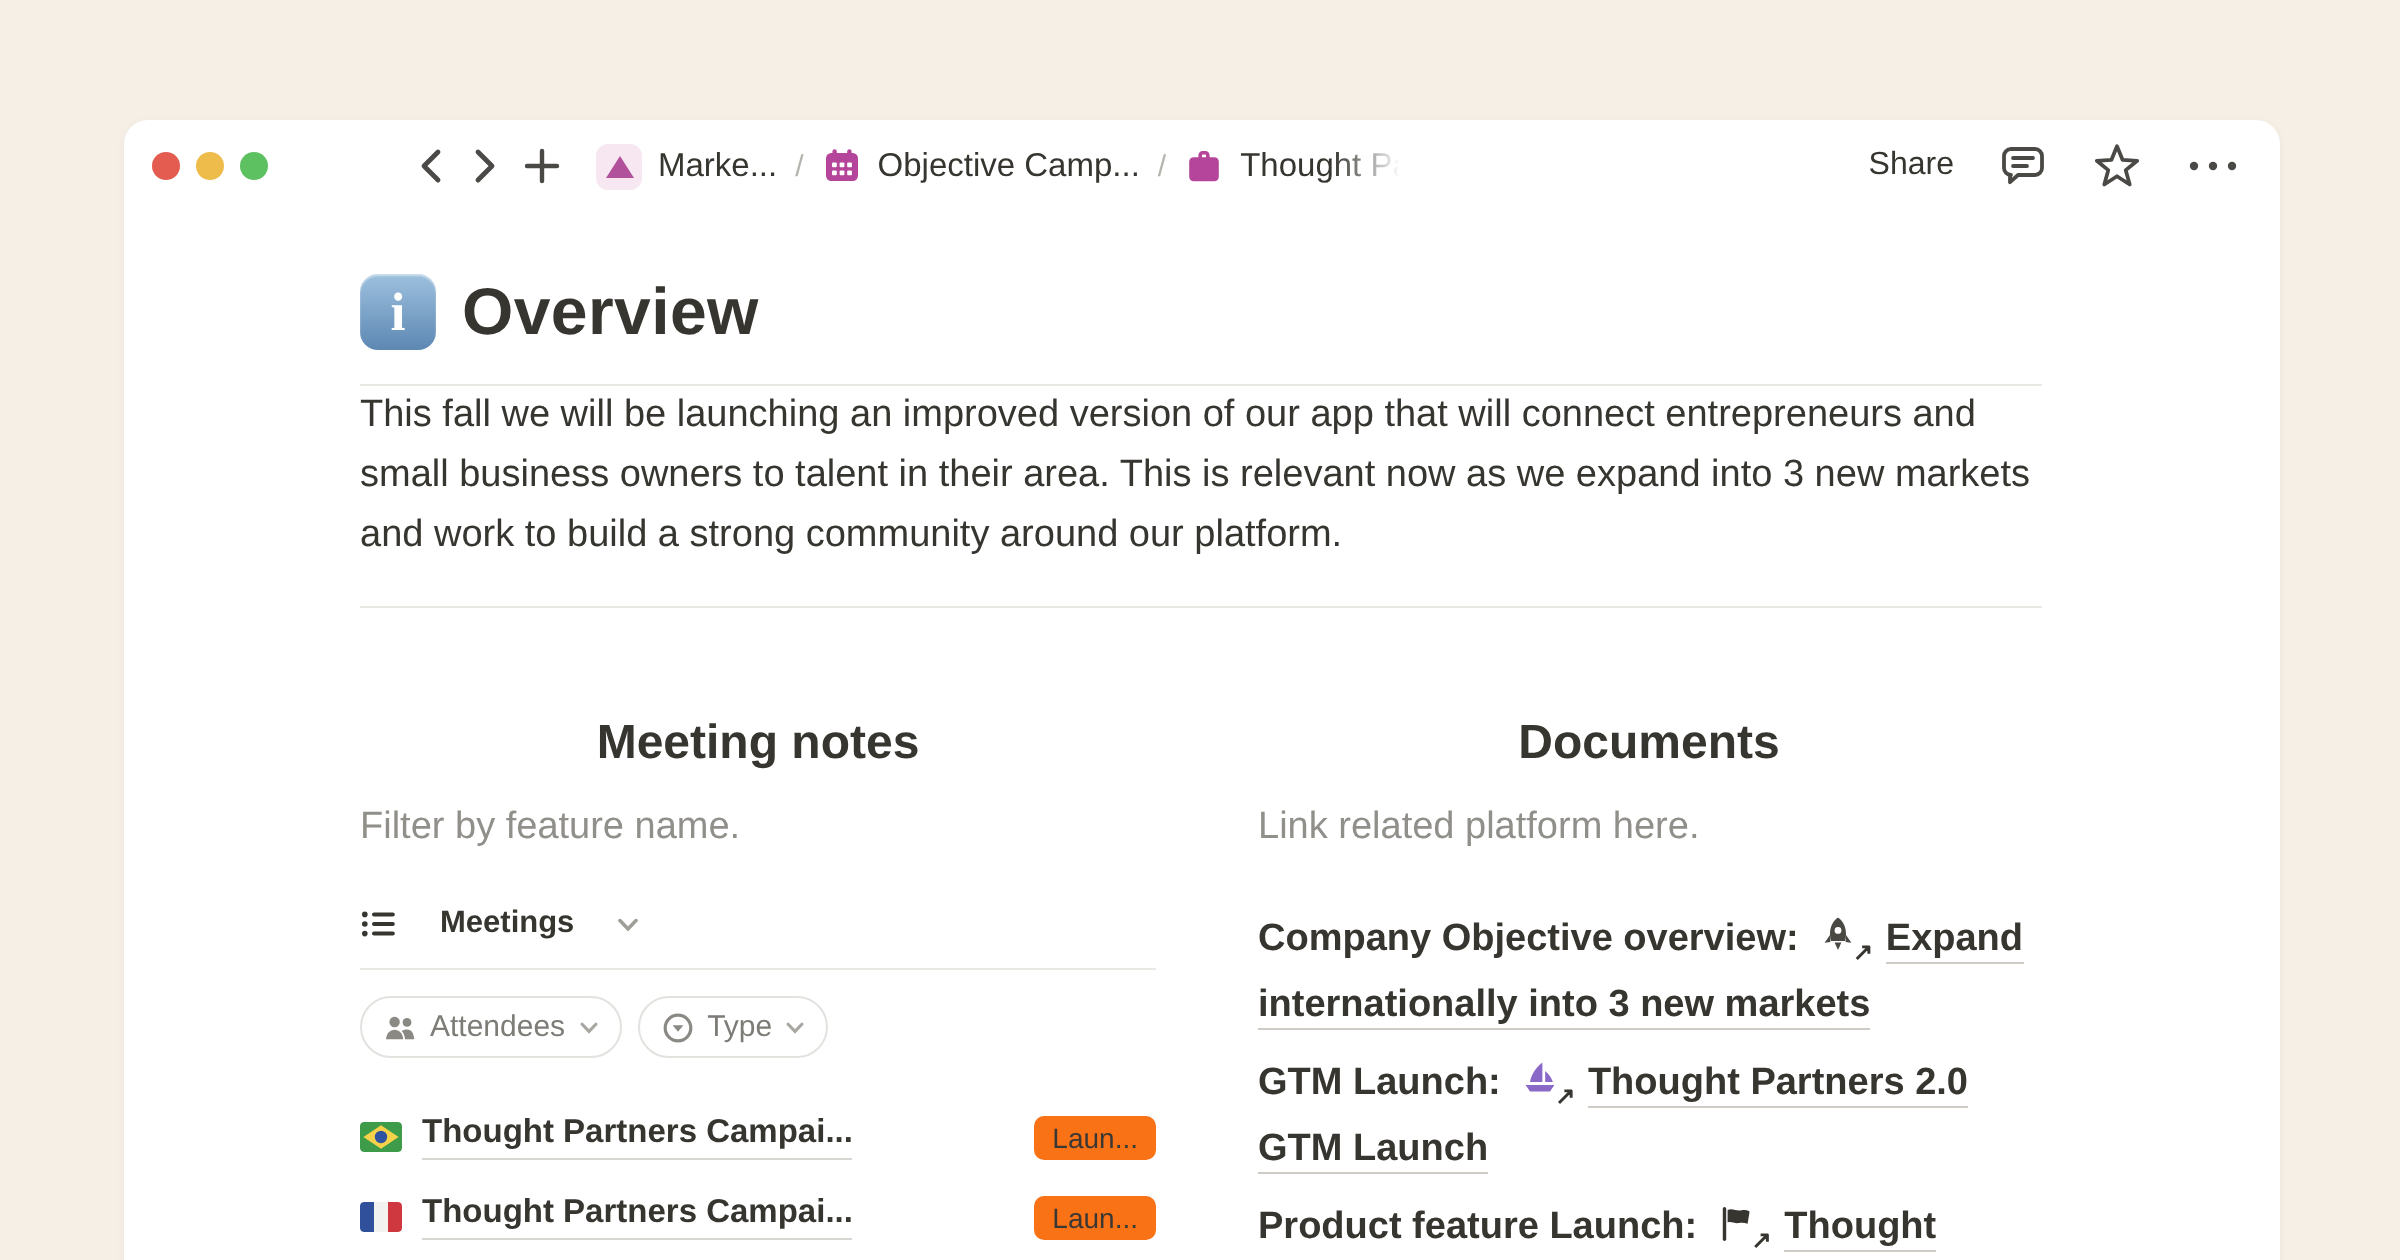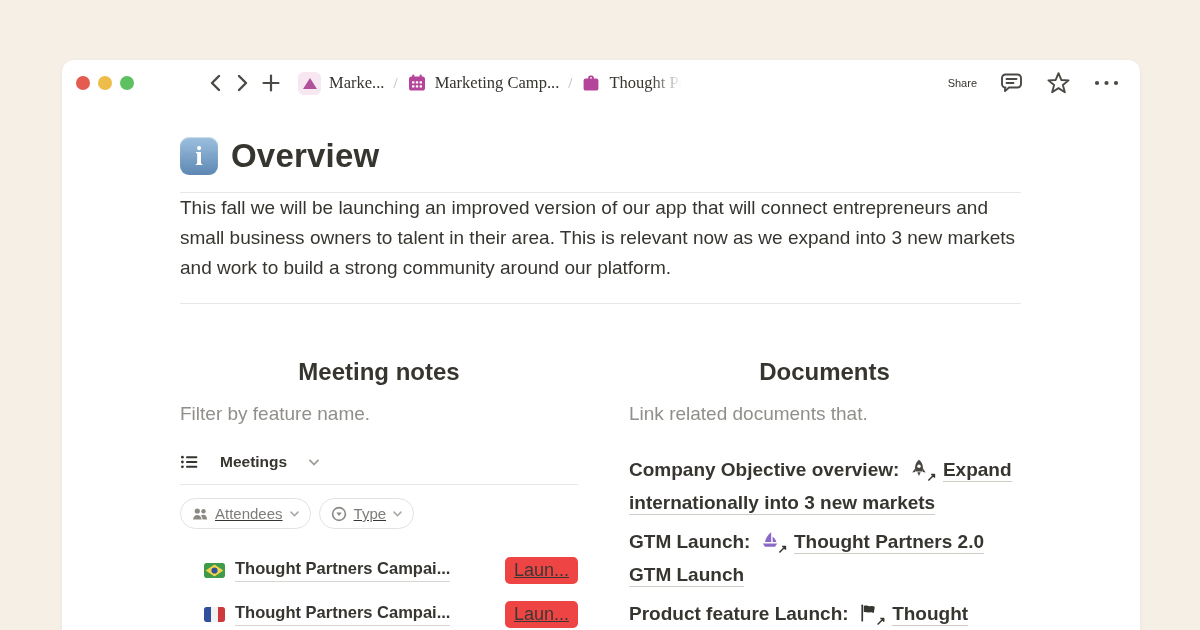--- a/index.html
+++ b/index.html
@@ -10,30 +10,30 @@
             background:#ffffff; border-radius:12px 12px 0 0; box-shadow:0 1px 4px rgba(0,0,0,0.05); }
 
   
   .topbar { height:46px; display:flex; align-items:center; padding:0 20px 0 14px; }
   .tl { width:14px; height:14px; border-radius:50%; margin-right:8px; flex:none; }
   .tl-red{ background:#e45c50; } .tl-yellow{ background:#eebc4b; } .tl-green{ background:#5dc162; }
   .tb-btn { display:flex; align-items:center; justify-content:center; flex:none; cursor:default; }
   .menu-icon { width:22px; height:16px; display:flex; flex-direction:column; justify-content:space-between; margin:0 16px 0 22px; }
   .menu-icon i { display:block; height:2.6px; border-radius:2px; background:#4b4945; }
   .nav-svg { margin:0 5px; }
-  .crumbs { display:flex; align-items:center; margin-left:8px; font-size:16.5px;font-family:Liberation Serif, serif; }
+  .crumbs { display:flex; align-items:center; margin-left:8px; font-size:16.5px; }
   .crumb { display:flex; align-items:center; gap:8px; margin:0 4px; }
   .crumb-sep { color:#b6b4af; margin:0 5px; font-size:15px; }
   .page-icon-box { width:23px; height:23px; background:#f6e7f1; border-radius:6px; display:flex; align-items:center; justify-content:center; }
   .tri { width:0; height:0; border-left:7px solid transparent; border-right:7px solid transparent; border-bottom:11px solid #b1519c; }
   .fade-text { display:inline-block; max-width:90px; overflow:hidden; white-space:nowrap;
                -webkit-mask-image:linear-gradient(90deg,#000 55%,transparent 94%);
                mask-image:linear-gradient(90deg,#000 55%,transparent 94%); }
   .topbar-right { margin-left:auto; display:flex; align-items:center; gap:22px; }
-  .share-label { font-size:11px; color:#37352f; }
+  .share-label { font-size:16px; color:#37352f; }
 
   
   .content { padding:31px 119px 0 118px; }
   .title-row { display:flex; align-items:center; gap:13px; }
   .emoji-info { width:38px; height:38px; border-radius:9px; flex:none;
                 background:linear-gradient(180deg,#9dc0de 0%,#5d88b3 100%);
                 display:flex; align-items:center; justify-content:center;
                 box-shadow:inset 0 1px 1px rgba(255,255,255,.5); }
   .emoji-info span { font-family:"Liberation Serif", serif; font-weight:700; color:#fff; font-size:27px; line-height:1; }
   .page-title { font-size:33px; font-weight:700; letter-spacing:.2px; }
@@ -43,31 +43,31 @@
 
   .columns { display:flex; gap:51px; margin-top:53px; }
   .col-left { width:398px; flex:none; }
   .col-right { width:391px; flex:none; }
   .col-h { font-size:24px; font-weight:700; line-height:30px;text-align:center; }
   .caption { font-size:19px; line-height:26px; color:#918f8a; margin-top:14px; }
 
   .view-row { margin-top:26px; display:flex; align-items:center; gap:22px; padding-bottom:13px; border-bottom:1px solid #e9e8e5; }
   .view-label { font-size:15.5px; font-weight:700; }
 
-  .chips { margin-top:13px; display:flex; gap:8px; white-space:nowrap; overflow:hidden; position:relative;text-decoration:underline; }
+  .chips { margin-top:13px; display:flex; gap:8px; white-space:nowrap; overflow:hidden; position:relative; }
   .chips::after { content:""; position:absolute; right:0; top:0; bottom:0; width:16px;
                   background:linear-gradient(90deg, rgba(255,255,255,0), #fff); }
   .chip { display:inline-flex; align-items:center; gap:7px; padding:6px 11px; border:1px solid #e3e2df;
           border-radius:20px; font-size:15px; color:#7e7c77; flex:none; background:#fff; }
 
   .rows { margin-top:28px; }
-  .row { display:flex; align-items:center; margin-bottom:17px;margin-left:24px; }
+  .row { display:flex; align-items:center; margin-bottom:17px; }
   .flag { width:21px; height:15px; border-radius:2px; flex:none; margin-right:10px; overflow:hidden; }
   .row-title { font-size:16.5px; font-weight:700; padding-bottom:3px; border-bottom:1px solid #d8d6d1; white-space:nowrap; }
-  .tag { margin-left:auto; background:#ef4444; color:#3a3835; font-size:18px; padding:3px 9px; border-radius:5px; flex:none;text-decoration:underline; }
+  .tag { margin-left:auto; background:#f97316; color:#3a3835; font-size:14px; padding:3px 9px; border-radius:5px; flex:none; }
 
   .doc-line { font-size:19px; font-weight:600; line-height:33px; margin-bottom:6px; }
   .doc-link { border-bottom:1.5px solid #cfccc6; padding-bottom:1px; }
   .mention { display:inline-block; position:relative; width:20px; height:20px; margin:0 9px 0 4px; vertical-align:-3px; }
   .mention svg { display:block; }
   .m-arrow { position:absolute; right:-8px; bottom:-4px; font-size:12px; font-weight:700; color:#37352f; line-height:1;
              text-shadow:-1px 0 #fff, 1px 0 #fff, 0 1px #fff, 0 -1px #fff; }
 </style>
 </head>
 <body>
@@ -117,21 +117,21 @@
             <rect x="12.6" y="1.6" width="2.2" height="3.4" rx="1.1" fill="#b5459b"></rect>
             <g fill="#ffffff">
               <rect x="5" y="8.2" width="2.4" height="2.4" rx="0.5"></rect>
               <rect x="8.8" y="8.2" width="2.4" height="2.4" rx="0.5"></rect>
               <rect x="12.6" y="8.2" width="2.4" height="2.4" rx="0.5"></rect>
               <rect x="5" y="12.2" width="2.4" height="2.4" rx="0.5"></rect>
               <rect x="8.8" y="12.2" width="2.4" height="2.4" rx="0.5"></rect>
               <rect x="12.6" y="12.2" width="2.4" height="2.4" rx="0.5"></rect>
             </g>
           </svg>
-        <span>Marketing Camp...</span>
+        <span>Objective Camp...</span>
       </span>
       <span class="crumb-sep">/</span>
       <span class="crumb">
         <svg width="20" height="20" viewBox="0 0 20 20">
             <path d="M7.2 6V4.6c0-1.2 1-2.1 2.1-2.1h1.4c1.2 0 2.1 1 2.1 2.1V6h-1.8V4.8c0-.3-.2-.5-.5-.5h-1c-.3 0-.5.2-.5.5V6z" fill="#b5459b"></path>
             <rect x="2.6" y="5.6" width="14.8" height="12" rx="2.2" fill="#b5459b"></rect>
           </svg>
         <span class="fade-text">Thought Pa</span>
       </span>
     </div>
@@ -242,21 +242,21 @@
                 </svg>
             </span>
             <span class="row-title">Thought Partners Campai...</span>
             <span class="tag">Laun...</span>
           </div>
         </div>
       </div>
 
       <div class="col-right">
         <h2 class="col-h">Documents</h2>
-        <div class="caption">Link related documents that.</div>
+        <div class="caption">Link related platform here.</div>
 
         <div class="doc-line" style="margin-top:26px;">
           <span>Company Objective overview:</span>
           <span class="mention">
             <svg width="20" height="20" viewBox="0 0 20 20" fill="#4a4843">
                 <path d="M10 .8c2.8 2 4 5 4 8.4 0 1.2-.2 2.3-.5 3.3h-7c-.3-1-.5-2.1-.5-3.3 0-3.4 1.2-6.4 4-8.4z"></path>
                 <circle cx="10" cy="7.2" r="1.7" fill="#ffffff"></circle>
                 <path d="M6 9.5 3.3 13.4l2.9-.4zM14 9.5l2.7 3.9-2.9-.4z"></path>
                 <path d="M8.3 13.3 10 17l1.7-3.7z"></path>
               </svg>

